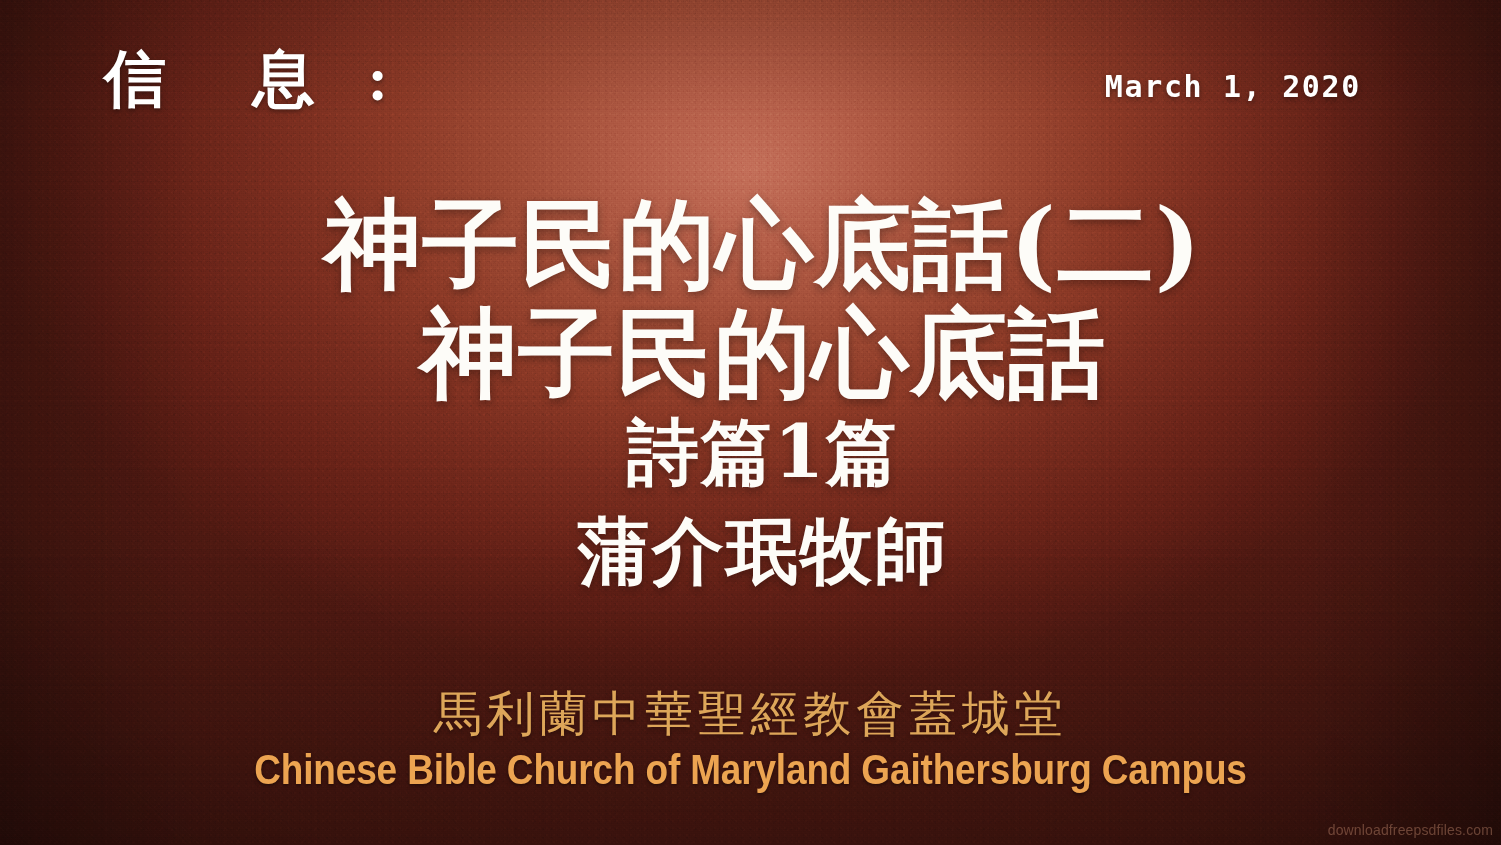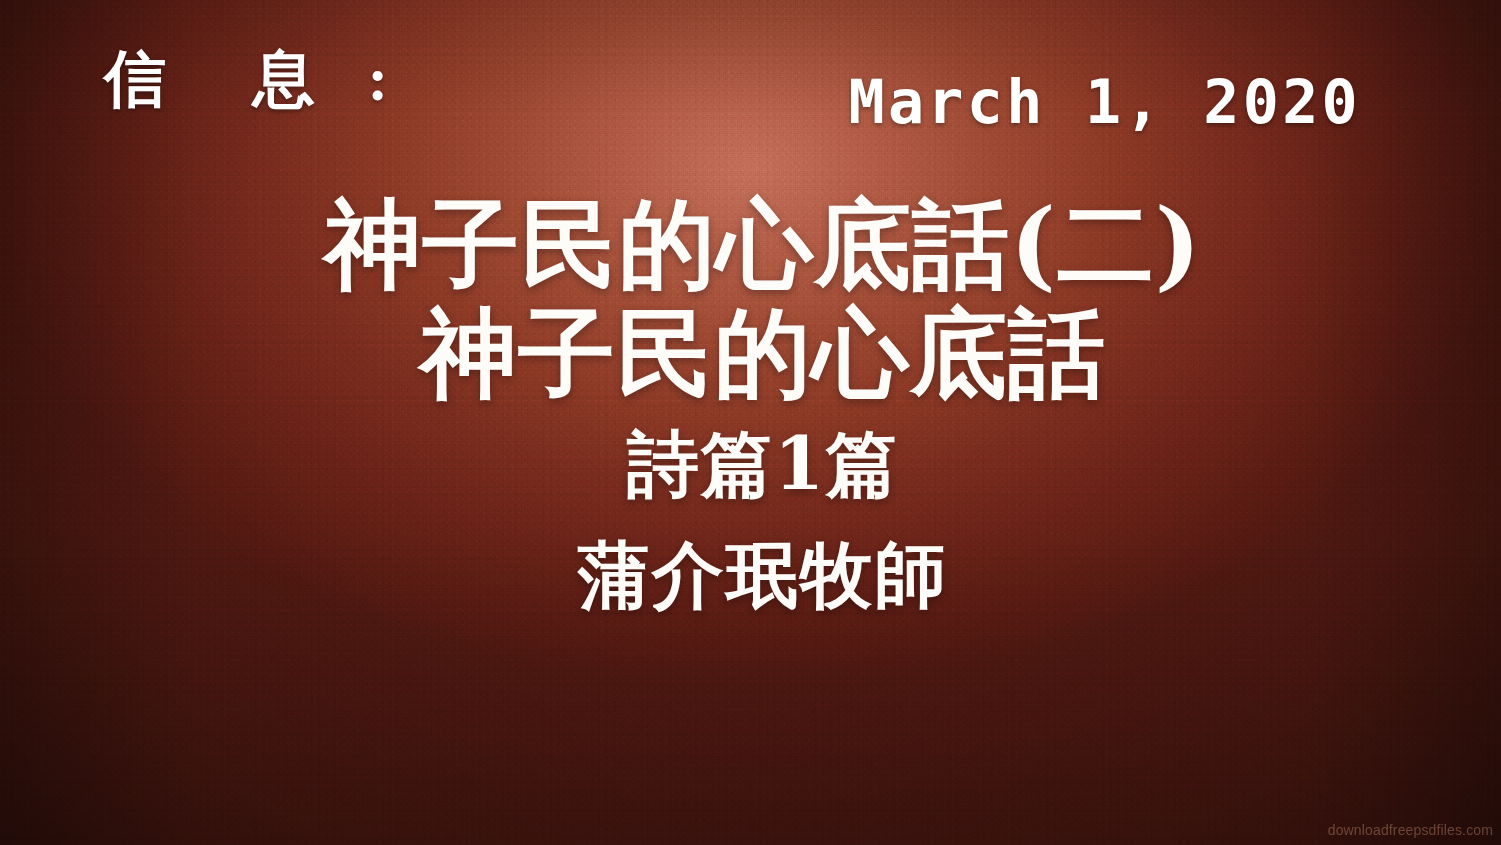--- a/index.html
+++ b/index.html
@@ -118,21 +118,21 @@
     white-space: pre;
     text-shadow: 0 2px 5px rgba(0,0,0,0.40);
     font-family: "Liberation Serif", "DejaVu Serif", serif;
   }
 
   .header-date {
     position: absolute;
     right: 140px;
     top: 72px;
     color: #ffffff;
-    font-size: 60px;
+    font-size: 30px;
     line-height: 1;
     font-weight: 700;
     letter-spacing: 0.055em;
     white-space: pre;
     font-family: "DejaVu Sans Mono", "Liberation Mono", monospace;
     text-shadow: 0 2px 5px rgba(0,0,0,0.38);
     margin-left: 40px;
   }
 
   
@@ -154,33 +154,33 @@
     white-space: nowrap;
     text-shadow: 0 3px 8px rgba(0,0,0,0.33);
     font-family: "DejaVu Serif", "Liberation Serif", serif;
   }
 
   .scripture-line {
     color: #fdfcf8;
     font-weight: 700;
     font-size: 72px;
     line-height: 1.2;
-    margin-top: 14px;
+    margin-top: 2px;
     letter-spacing: 0.02em;
     white-space: nowrap;
     text-shadow: 0 3px 8px rgba(0,0,0,0.33);
     font-family: "DejaVu Serif", "Liberation Serif", serif;
   }
 
   .speaker-line {
     color: #fdfcf8;
     font-weight: 700;
     font-size: 72px;
     line-height: 1.2;
-    margin-top: 24px;
+    margin-top: 12px;
     letter-spacing: 0.03em;
     white-space: nowrap;
     text-shadow: 0 3px 8px rgba(0,0,0,0.33);
     font-family: "DejaVu Serif", "Liberation Serif", serif;
   }
 
   
   .footer-block {
     position: absolute;
     left: 0;
@@ -242,17 +242,21 @@
 
     <div class="header-date">March 1, 2020</div>
 
     <div class="title-block">
       <div class="title-line">神子民的心底話(二)</div>
       <div class="title-line">神子民的心底話</div>
       <div class="scripture-line">詩篇1篇</div>
       <div class="speaker-line">蒲介珉牧師</div>
     </div>
 
+    <div class="footer-block">
+      <div class="footer-cn">馬利蘭中華聖經教會蓋城堂</div>
+      <div class="footer-en">Chinese Bible Church of Maryland Gaithersburg Campus</div>
+    </div>
 
     <div class="watermark">downloadfreepsdfiles.com</div>
 
   </div>
 </div>
 
 </body></html>

